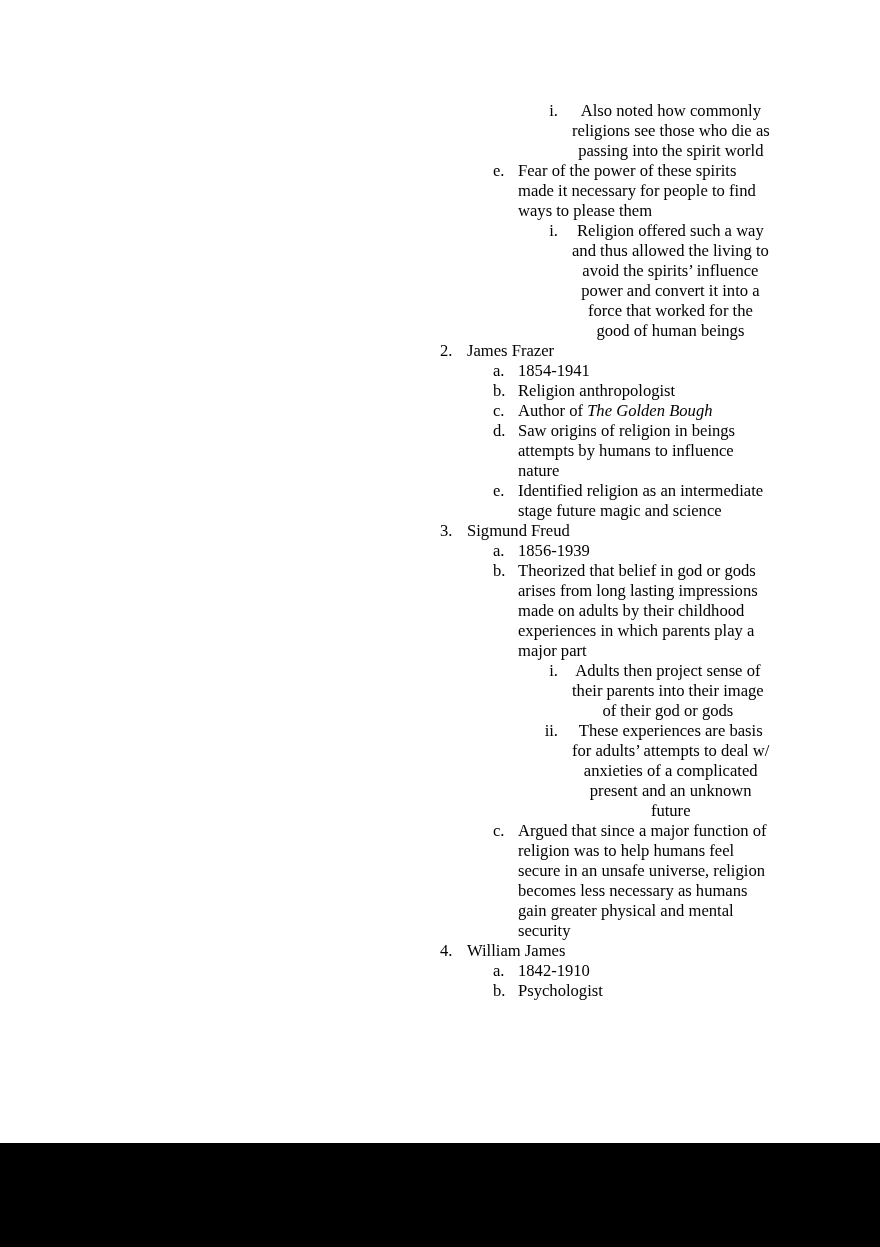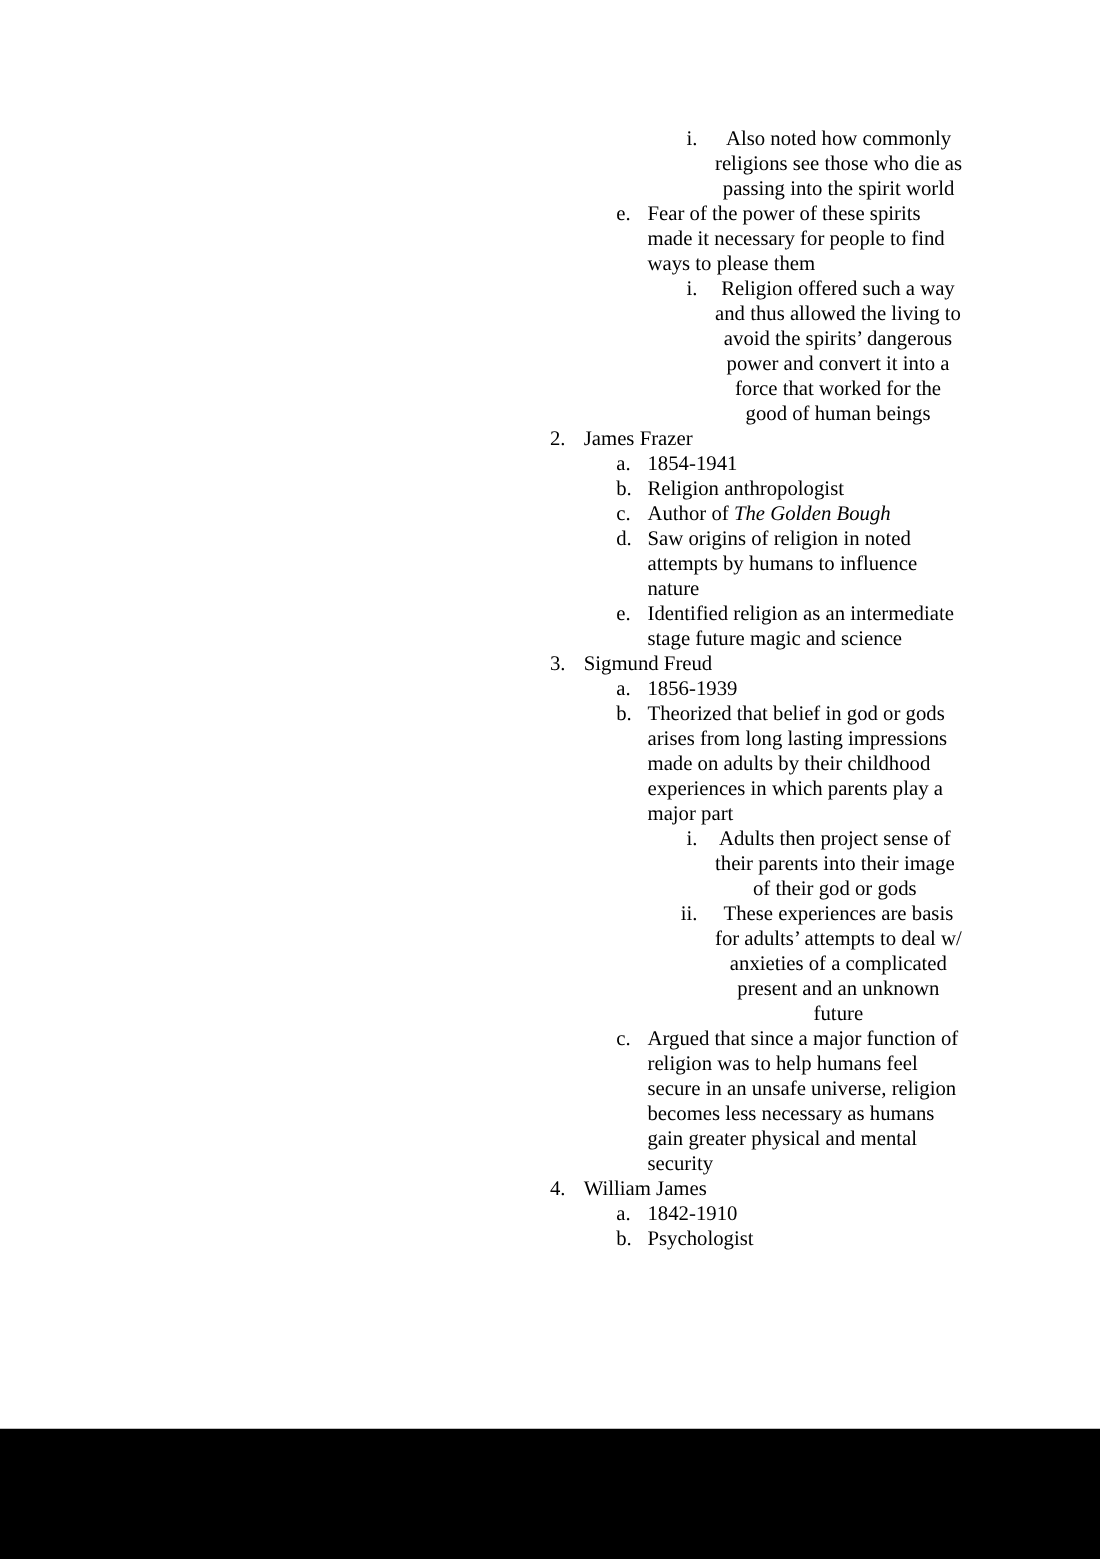--- a/index.html
+++ b/index.html
@@ -69,21 +69,21 @@
       <div class="item level-2">
         <span class="marker">e.</span>
         <span class="text">Fear of the power of these spirits
 made it necessary for people to find
 ways to please them</span>
       </div>
       <div class="item level-3">
         <span class="marker">i.</span>
         <span class="text">Religion offered such a way
 and thus allowed the living to
-avoid the spirits’ dangerous
+avoid the spirits’ influence
 power and convert it into a
 force that worked for the
 good of human beings</span>
       </div>
       <div class="item level-1">
         <span class="marker">2.</span>
         <span class="text">James Frazer</span>
       </div>
       <div class="item level-2">
         <span class="marker">a.</span>
@@ -92,21 +92,21 @@
       <div class="item level-2">
         <span class="marker">b.</span>
         <span class="text">Religion anthropologist</span>
       </div>
       <div class="item level-2">
         <span class="marker">c.</span>
         <span class="text">Author of <em>The Golden Bough</em></span>
       </div>
       <div class="item level-2">
         <span class="marker">d.</span>
-        <span class="text">Saw origins of religion in noted
+        <span class="text">Saw origins of religion in beings
 attempts by humans to influence
 nature</span>
       </div>
       <div class="item level-2">
         <span class="marker">e.</span>
         <span class="text">Identified religion as an intermediate
 stage future magic and science</span>
       </div>
       <div class="item level-1">
         <span class="marker">3.</span>

